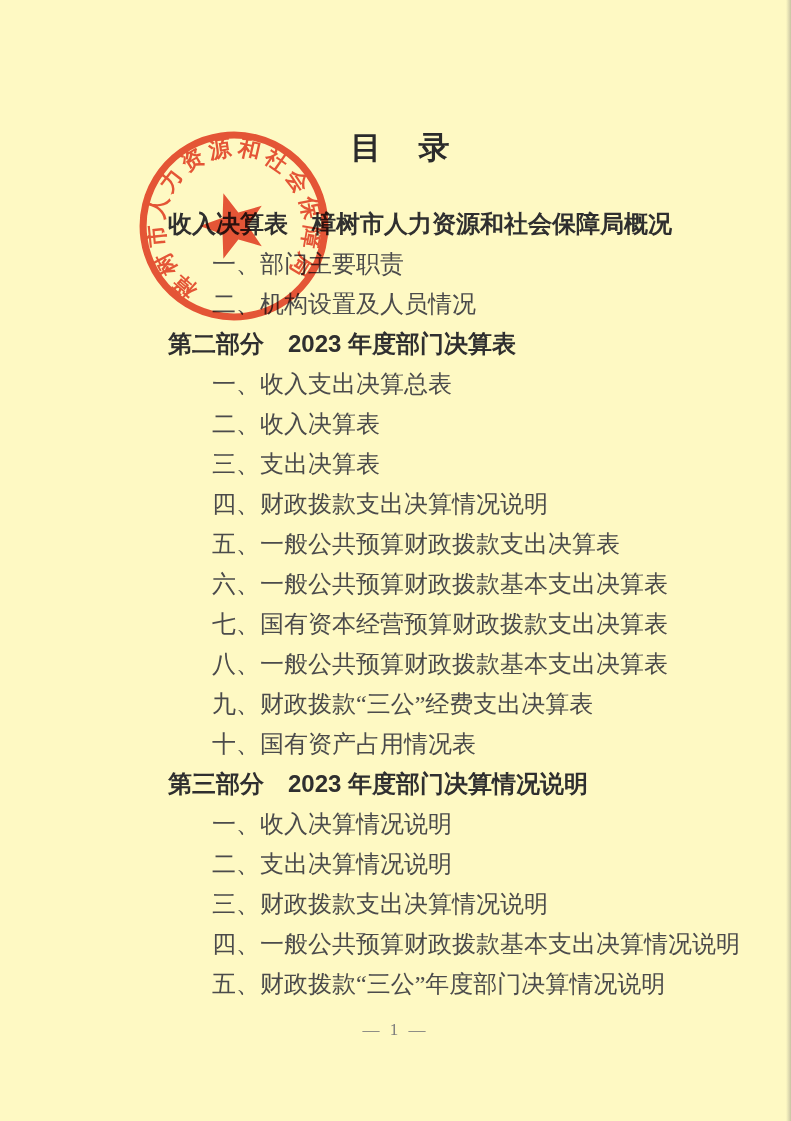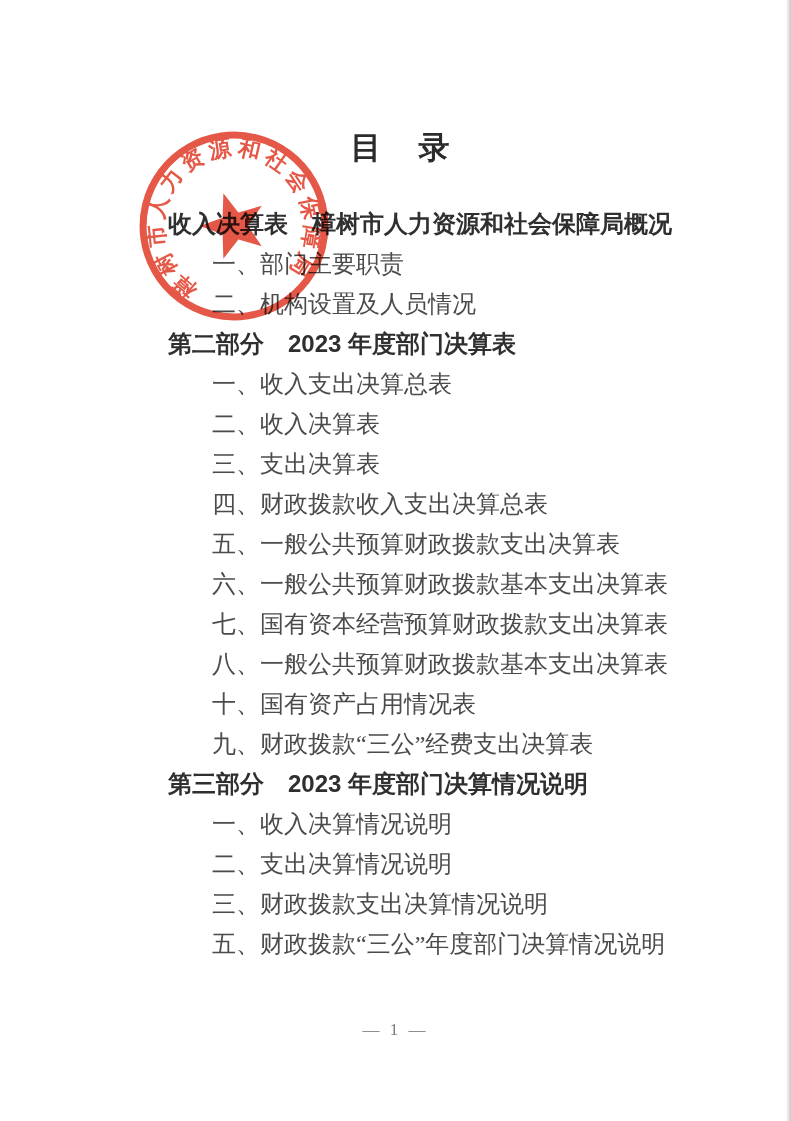--- a/index.html
+++ b/index.html
@@ -5,21 +5,21 @@
   html, body {
     margin: 0;
     padding: 0;
     background: #e9e9e9;
   }
   .page {
     position: relative;
     width: 791px;
     height: 1121px;
     margin: 0 auto;
-    background: #ffffff;
+    background: #fef9c3;
     overflow: hidden;
     font-family: "Liberation Serif", "DejaVu Serif", serif;
   }
   .scan-edge-right {
     position: absolute;
     top: 0; right: 0;
     width: 5px; height: 100%;
     background: linear-gradient(to right, rgba(0,0,0,0), rgba(110,110,110,0.38));
   }
   .doc-title {
@@ -96,32 +96,33 @@
 
   <div class="toc">
     <div class="row heading">收入决算表　樟树市人力资源和社会保障局概况</div>
     <div class="row item">一、部门主要职责</div>
     <div class="row item">二、机构设置及人员情况</div>
 
     <div class="row heading">第二部分　2023 年度部门决算表</div>
     <div class="row item">一、收入支出决算总表</div>
     <div class="row item">二、收入决算表</div>
     <div class="row item">三、支出决算表</div>
-    <div class="row item">四、财政拨款收入支出决算总表</div>
+    <div class="row item">四、财政拨款支出决算情况说明</div>
     <div class="row item">五、一般公共预算财政拨款支出决算表</div>
     <div class="row item">六、一般公共预算财政拨款基本支出决算表</div>
     <div class="row item">七、国有资本经营预算财政拨款支出决算表</div>
     <div class="row item">八、一般公共预算财政拨款基本支出决算表</div>
+    <div class="row item">九、财政拨款“三公”经费支出决算表</div>
     <div class="row item">十、国有资产占用情况表</div>
-    <div class="row item">九、财政拨款“三公”经费支出决算表</div>
 
     <div class="row heading">第三部分　2023 年度部门决算情况说明</div>
     <div class="row item">一、收入决算情况说明</div>
     <div class="row item">二、支出决算情况说明</div>
     <div class="row item">三、财政拨款支出决算情况说明</div>
+    <div class="row item">四、一般公共预算财政拨款基本支出决算情况说明</div>
     <div class="row item">五、财政拨款“三公”年度部门决算情况说明</div>
   </div>
 
   <svg class="seal" viewBox="0 0 200 200" xmlns="http://www.w3.org/2000/svg" xmlns:xlink="http://www.w3.org/1999/xlink">
     <circle class="seal-ring" cx="100" cy="100" r="90" fill="none" stroke-width="7"></circle>
     <polygon class="seal-star" transform="rotate(-10 100 100)" points="100,66 108.2,88.7 132.3,89.5 113.3,104.3 120,127.5 100,114 80,127.5 86.7,104.3 67.7,89.5 91.8,88.7"></polygon>
     <path id="sealTextArc" d="M 56.9 155.2 A 70 70 0 1 1 143.1 155.2" fill="none"></path>
     <text class="seal-text" font-size="22" letter-spacing="4.5">
       <textPath href="#sealTextArc" xlink:href="#sealTextArc">樟树市人力资源和社会保障局</textPath>
     </text>

